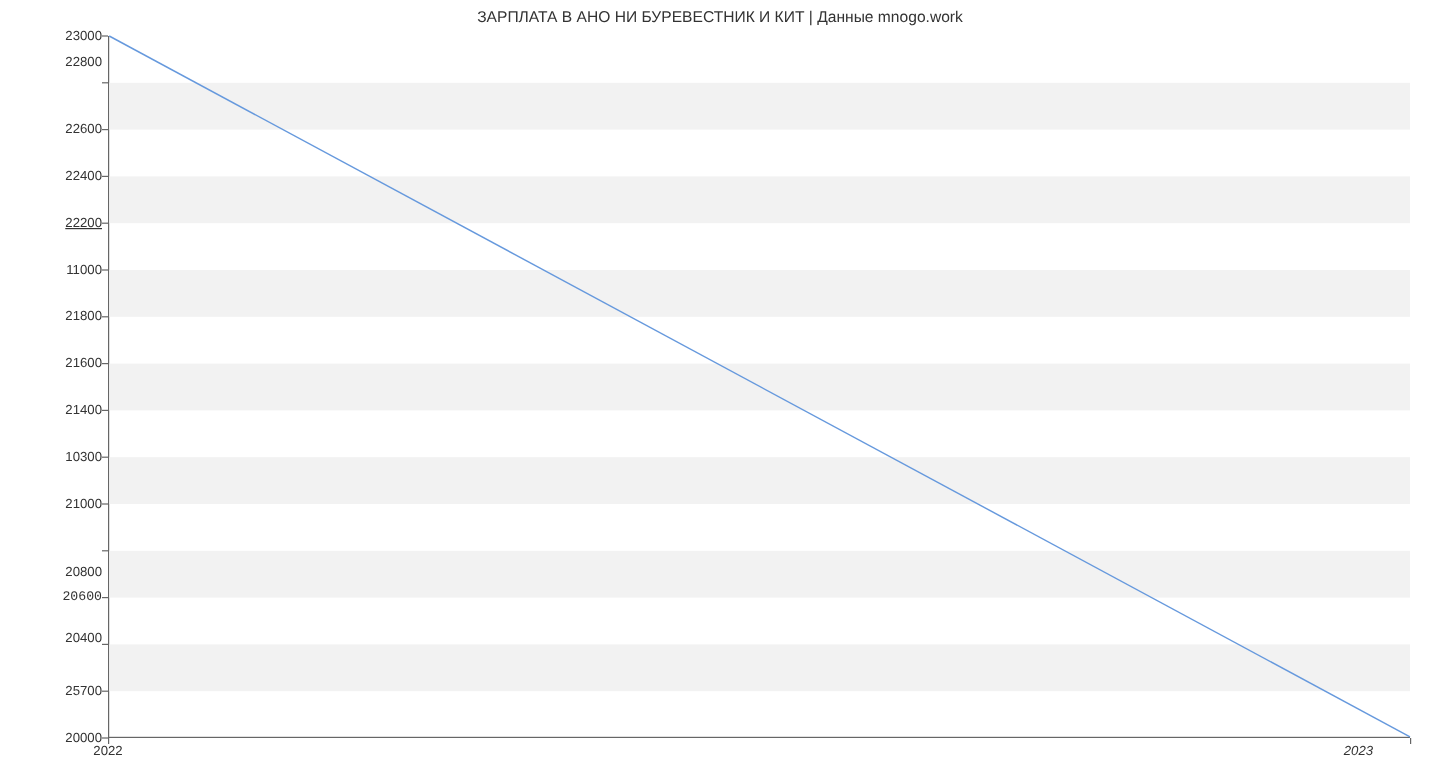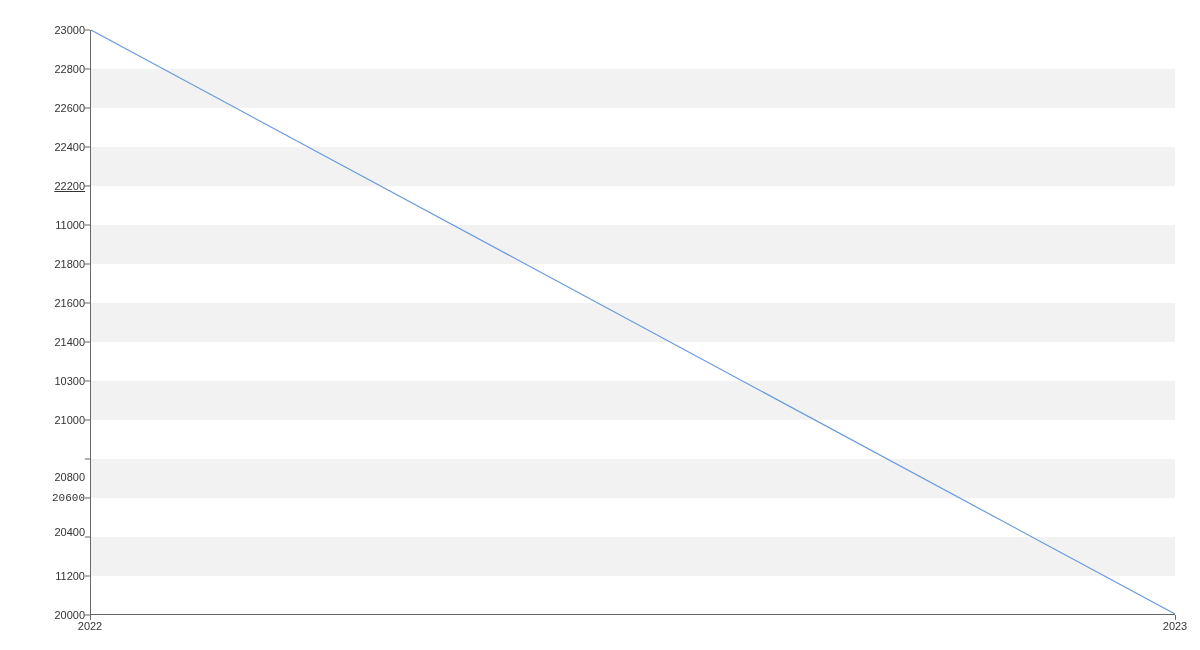--- a/index.html
+++ b/index.html
@@ -77,38 +77,39 @@
     width: 100%;
     height: 100%;
     overflow: visible;
   }
 </style>
 </head>
 <body>
 
 <div class="chart-container">
 
+  <div class="chart-title">ЗАРПЛАТА В АНО НИ БУРЕВЕСТНИК И КИТ | Данные mnogo.work</div>
 
   <div class="plot-area">
       <div class="grid-band" style="top: 39px; height: 39px;"></div>
       <div class="grid-band" style="top: 117px; height: 39px;"></div>
       <div class="grid-band" style="top: 195px; height: 39px;"></div>
       <div class="grid-band" style="top: 273px; height: 39px;"></div>
       <div class="grid-band" style="top: 351px; height: 39px;"></div>
       <div class="grid-band" style="top: 429px; height: 39px;"></div>
       <div class="grid-band" style="top: 507px; height: 39px;"></div>
 
     <svg class="data-line" viewBox="0 0 1085 585" preserveAspectRatio="none">
       <polyline id="series-line" fill="none" stroke="#6699dd" stroke-width="1.2" points="0,0 1085,585"></polyline>
     </svg>
   </div>
 
 <div class="y-tick-label" style="top: 615px;">20000</div>
     <div class="y-tick-mark" style="top: 615px;"></div>
-    <div class="y-tick-label" style="top: 576px;">11200</div>
+    <div class="y-tick-label" style="top: 576px;">25700</div>
     <div class="y-tick-mark" style="top: 576px;"></div>
     <div class="y-tick-label" style="top: 532px;">20400</div>
     <div class="y-tick-mark" style="top: 537px;"></div>
     <div class="y-tick-label" style="top: 498px; font-family: Liberation Mono, monospace;">20600</div>
     <div class="y-tick-mark" style="top: 498px;"></div>
     <div class="y-tick-label" style="top: 459px; margin-top: 18px;">20800</div>
     <div class="y-tick-mark" style="top: 459px;"></div>
     <div class="y-tick-label" style="top: 420px;">21000</div>
     <div class="y-tick-mark" style="top: 420px;"></div>
     <div class="y-tick-label" style="top: 381px;">10300</div>
@@ -120,21 +121,21 @@
     <div class="y-tick-label" style="top: 264px;">21800</div>
     <div class="y-tick-mark" style="top: 264px;"></div>
     <div class="y-tick-label" style="top: 225px;">11000</div>
     <div class="y-tick-mark" style="top: 225px;"></div>
     <div class="y-tick-label" style="top: 186px; text-decoration: underline;">22200</div>
     <div class="y-tick-mark" style="top: 186px;"></div>
     <div class="y-tick-label" style="top: 147px;">22400</div>
     <div class="y-tick-mark" style="top: 147px;"></div>
     <div class="y-tick-label" style="top: 108px;">22600</div>
     <div class="y-tick-mark" style="top: 108px;"></div>
-    <div class="y-tick-label" style="top: 69px;">22800</div>
+    <div class="y-tick-label" style="top: 52px;">22800</div>
     <div class="y-tick-mark" style="top: 69px;"></div>
     <div class="y-tick-label" style="top: 30px;">23000</div>
     <div class="y-tick-mark" style="top: 30px;"></div>
     <div class="x-tick-label" style="left: 90px;">2022</div>
     <div class="x-tick-mark" style="left: 90px;"></div>
-    <div class="x-tick-label" style="left: 1175px;">2023</div>
+    <div class="x-tick-label" style="left: 1132px; font-style: italic;">2023</div>
     <div class="x-tick-mark" style="left: 1175px;"></div>
   </div>
 
 </body></html>

